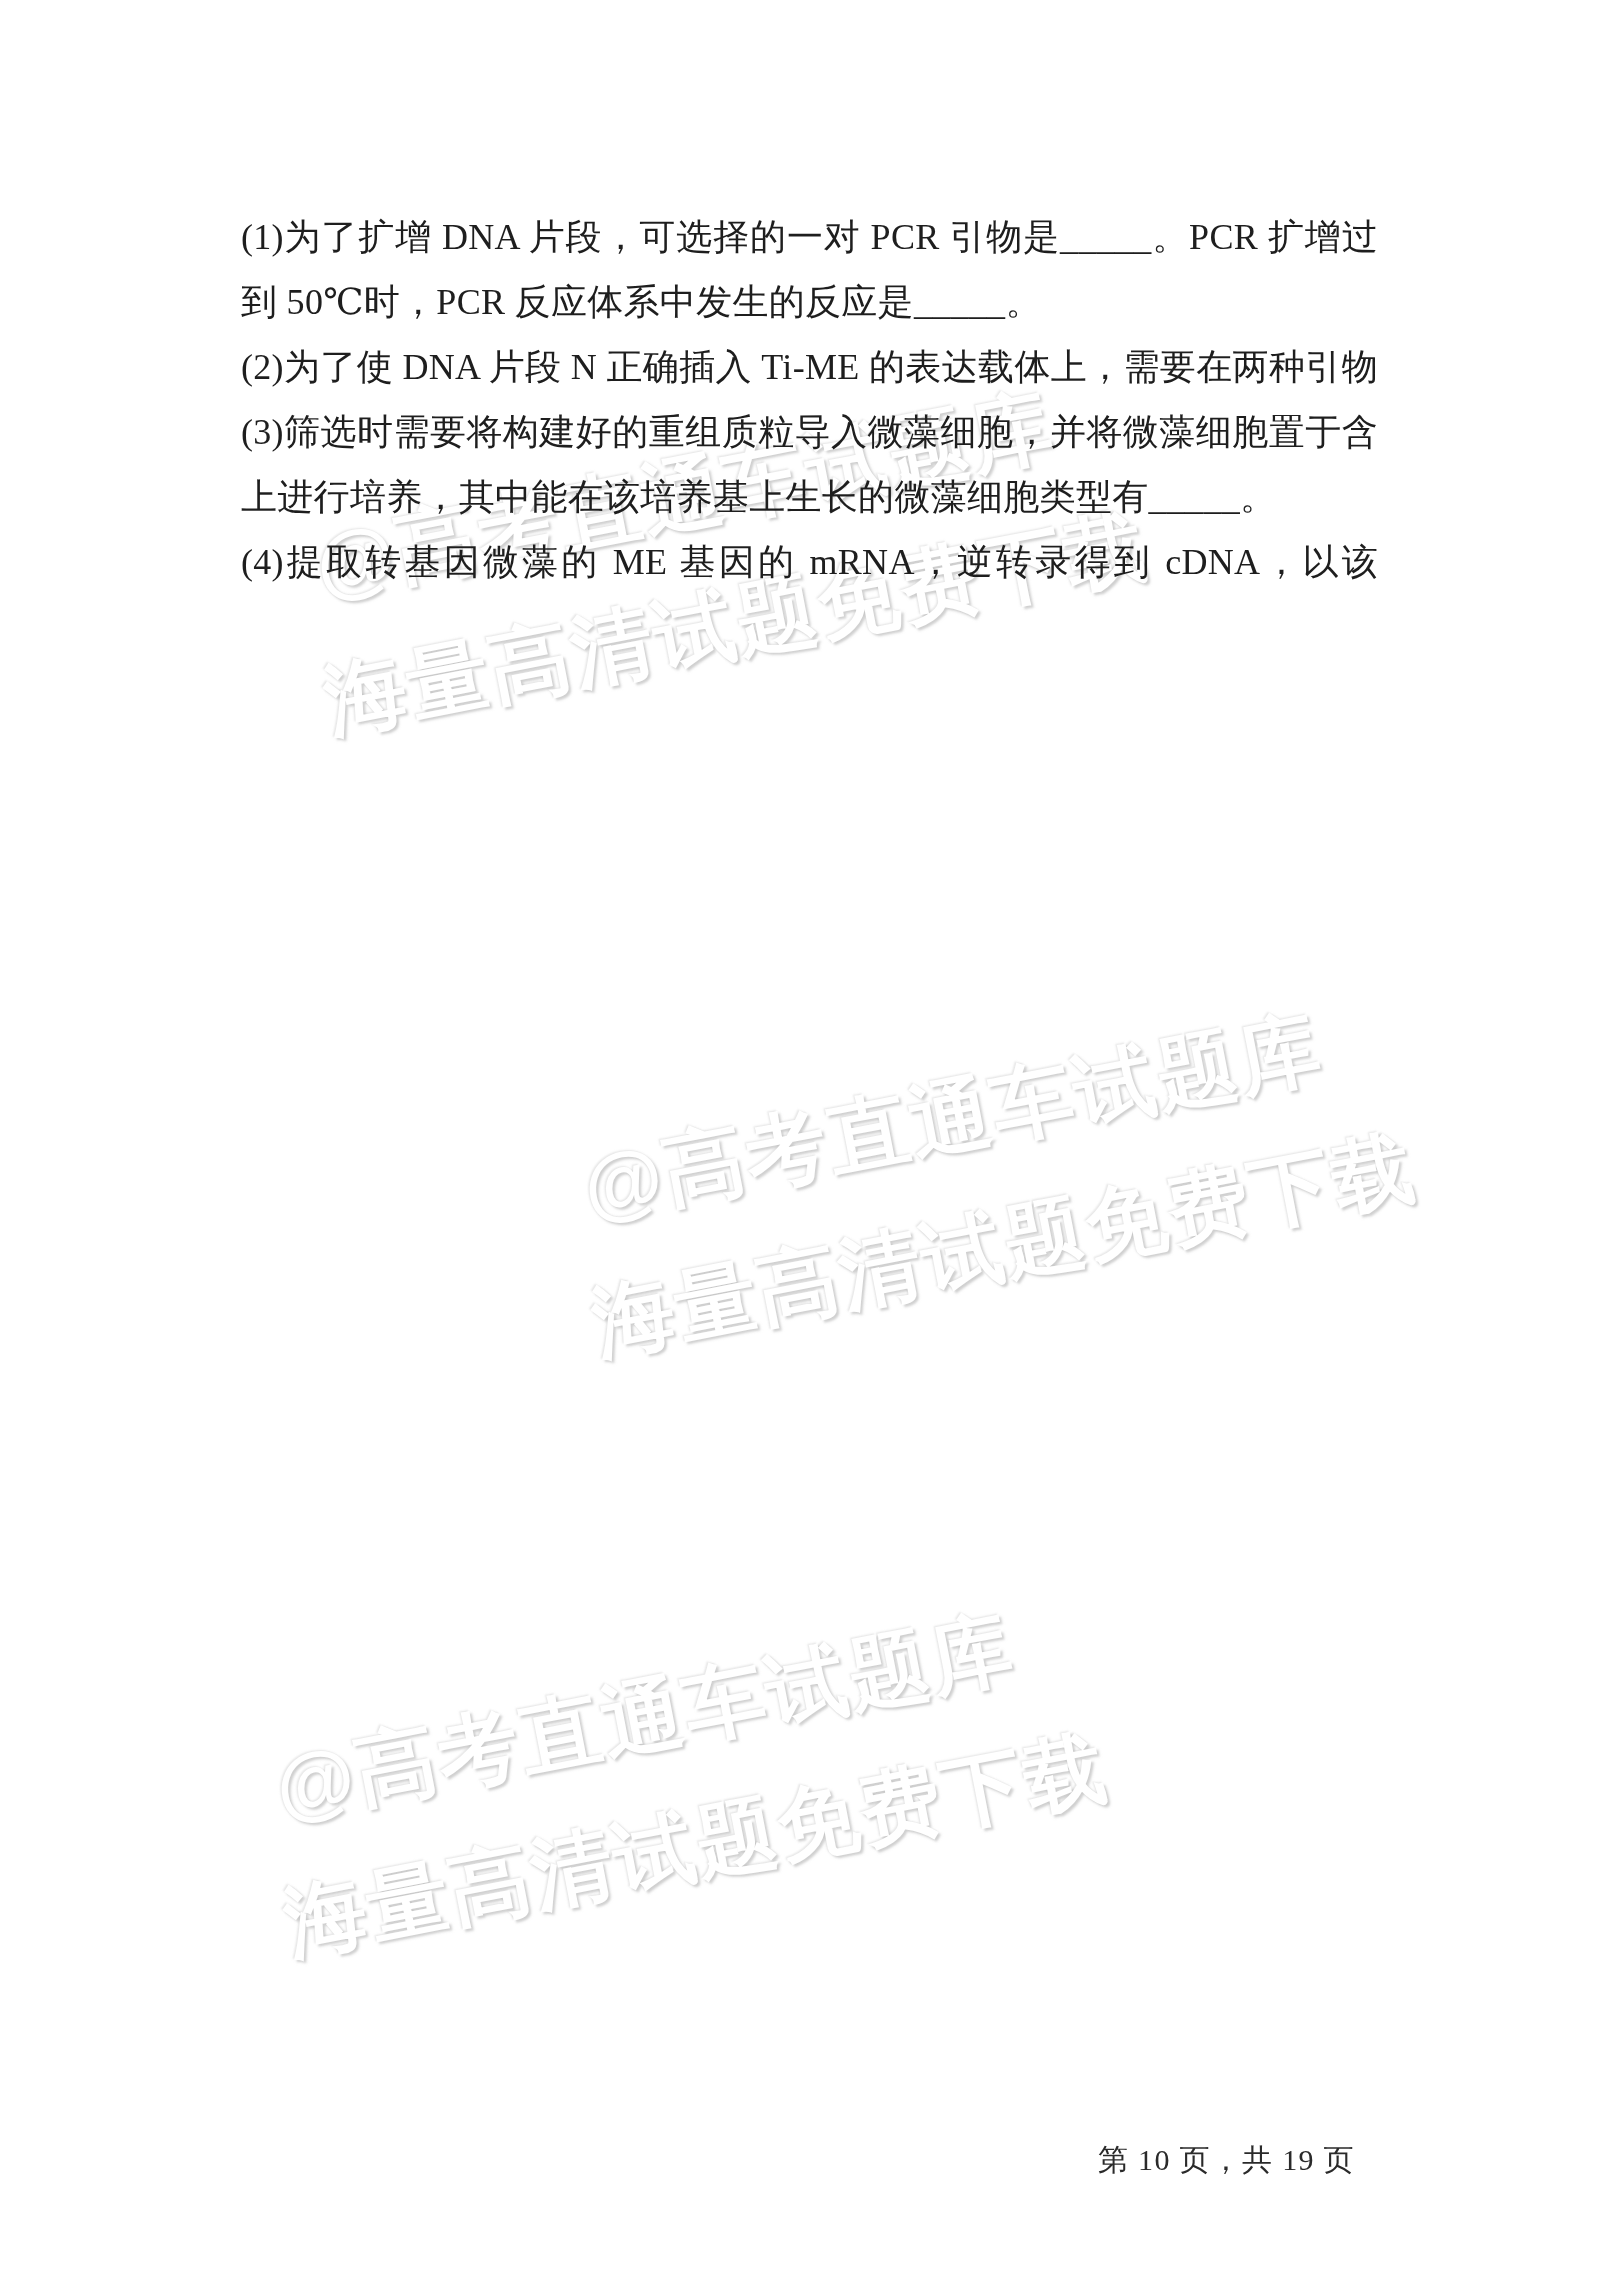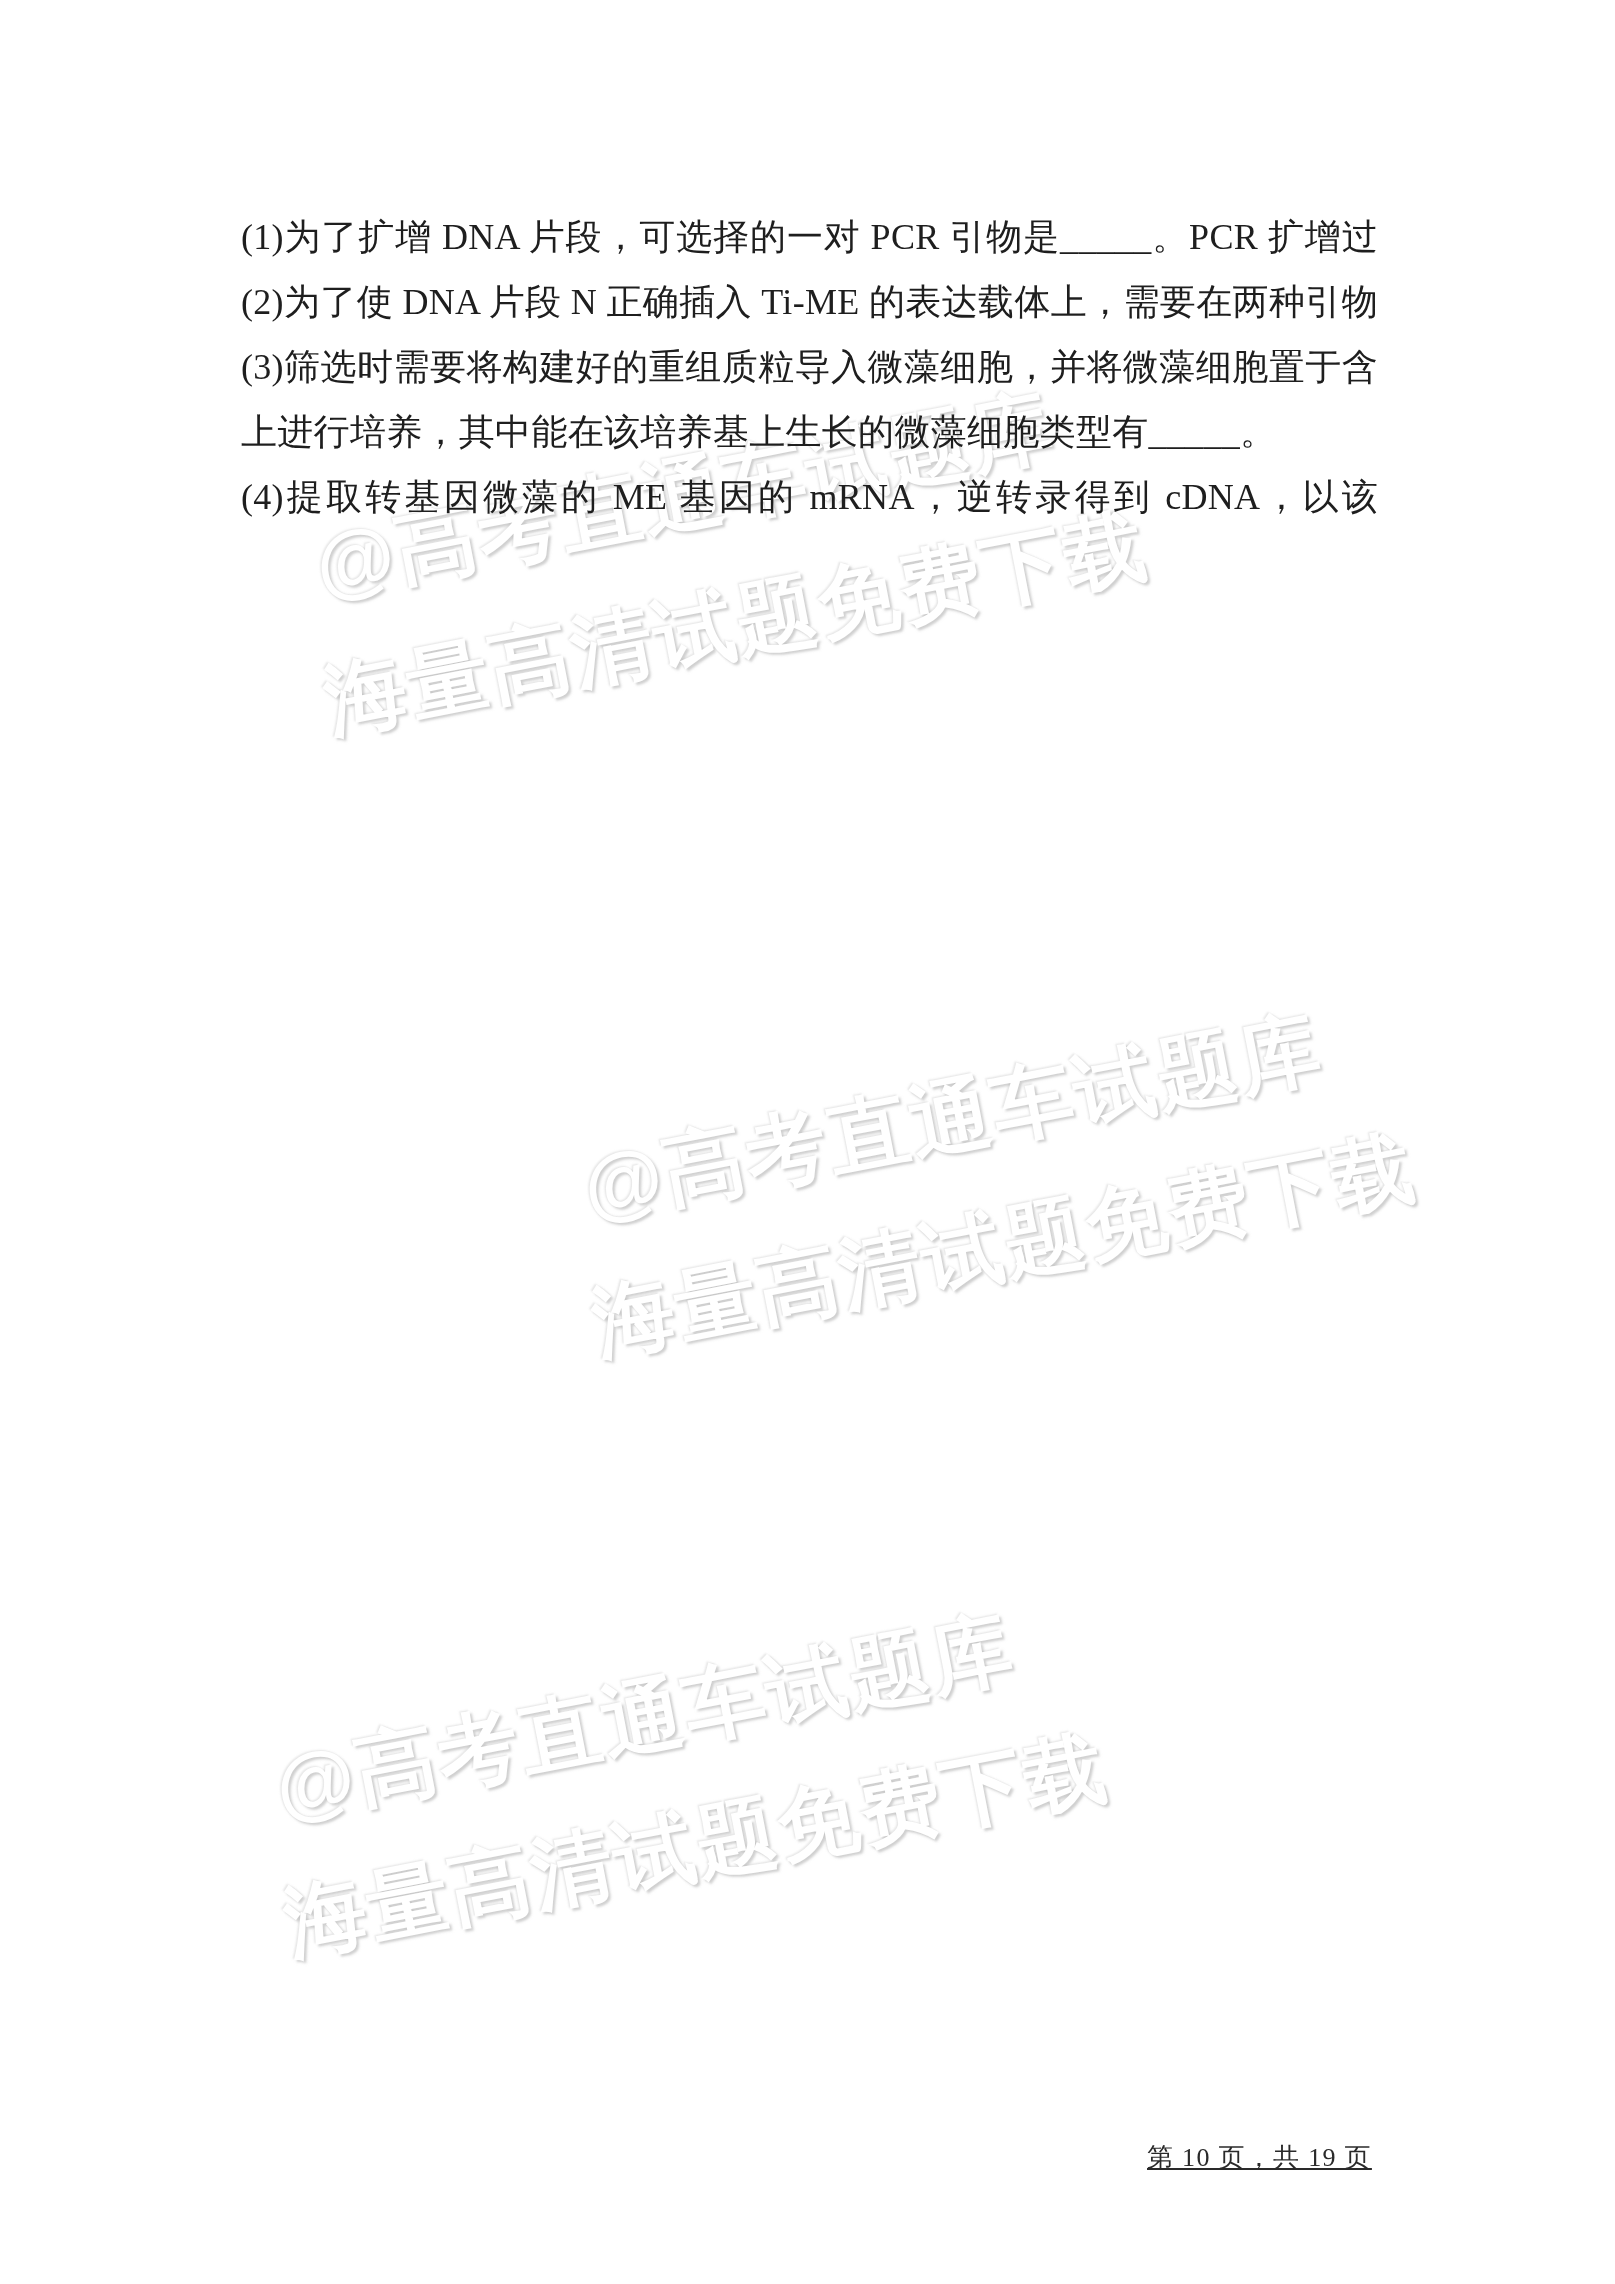--- a/index.html
+++ b/index.html
@@ -63,28 +63,27 @@
     margin-top: 26px;
     margin-left: -16.3px;
   }
   .wm-a { left: 306px;  top: 515px;  }
   .wm-b { left: 574px;  top: 1137px; }
   .wm-c { left: 266px;  top: 1737px; }
 
   
   .footer {
     position: absolute;
-    left: 1147px;
+    left: 1098px;
     top: 2140px;
     z-index: 2;
-    font-size: 26px;
+    font-size: 30px;
     color: #2a2a2a;
     letter-spacing: 1.3px;
     white-space: nowrap;
-    text-decoration: underline;
   }
 </style>
 </head>
 <body>
 
 <div class="page">
 
   <div class="wm wm-a">
     <div class="wm-line1">@高考直通车试题库</div>
     <div class="wm-line2">海量高清试题免费下载</div>
@@ -93,20 +92,21 @@
     <div class="wm-line1">@高考直通车试题库</div>
     <div class="wm-line2">海量高清试题免费下载</div>
   </div>
   <div class="wm wm-c">
     <div class="wm-line1">@高考直通车试题库</div>
     <div class="wm-line2">海量高清试题免费下载</div>
   </div>
 
   <div class="text-block">
     <div class="text-line fill">(1)为了扩增 DNA 片段，可选择的一对 PCR 引物是_____。PCR 扩增过程中，当温度下降</div>
+    <div class="text-line">到 50℃时，PCR 反应体系中发生的反应是_____。</div>
     <div class="text-line fill">(2)为了使 DNA 片段 N 正确插入 Ti-ME 的表达载体上，需要在两种引物的 5'端加上限制酶</div>
     <div class="text-line fill">(3)筛选时需要将构建好的重组质粒导入微藻细胞，并将微藻细胞置于含有_____的培养基</div>
     <div class="text-line">上进行培养，其中能在该培养基上生长的微藻细胞类型有_____。</div>
     <div class="text-line fill">(4)提取转基因微藻的 ME 基因的 mRNA，逆转录得到 cDNA，以该 cDNA 为模板，选择引</div>
   </div>
 
   <div class="footer">第 10 页，共 19 页</div>
 
 </div>
 

